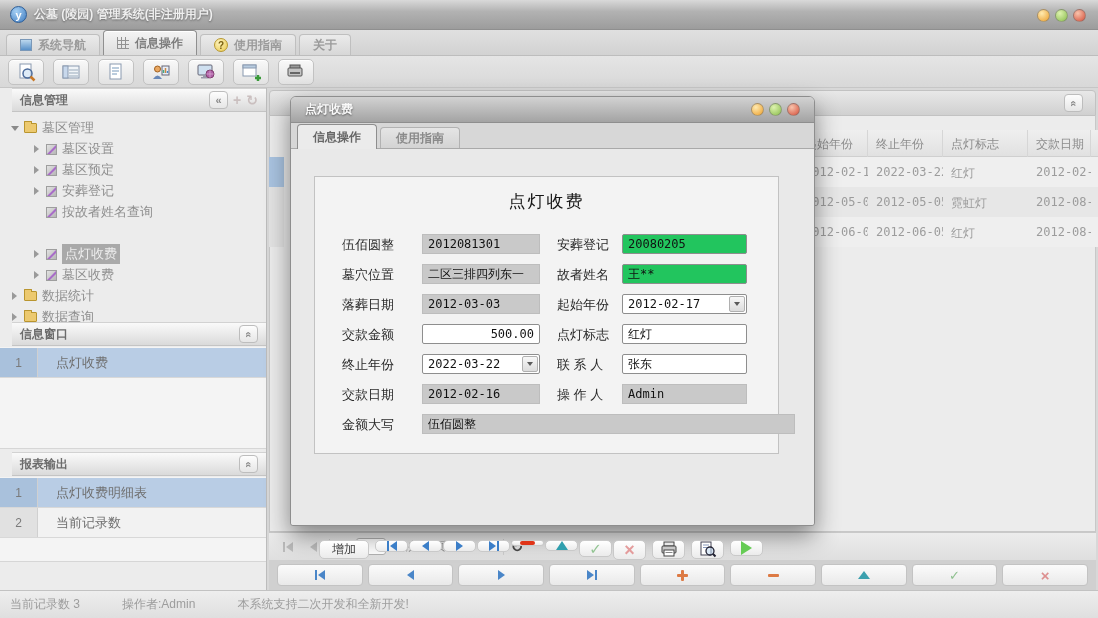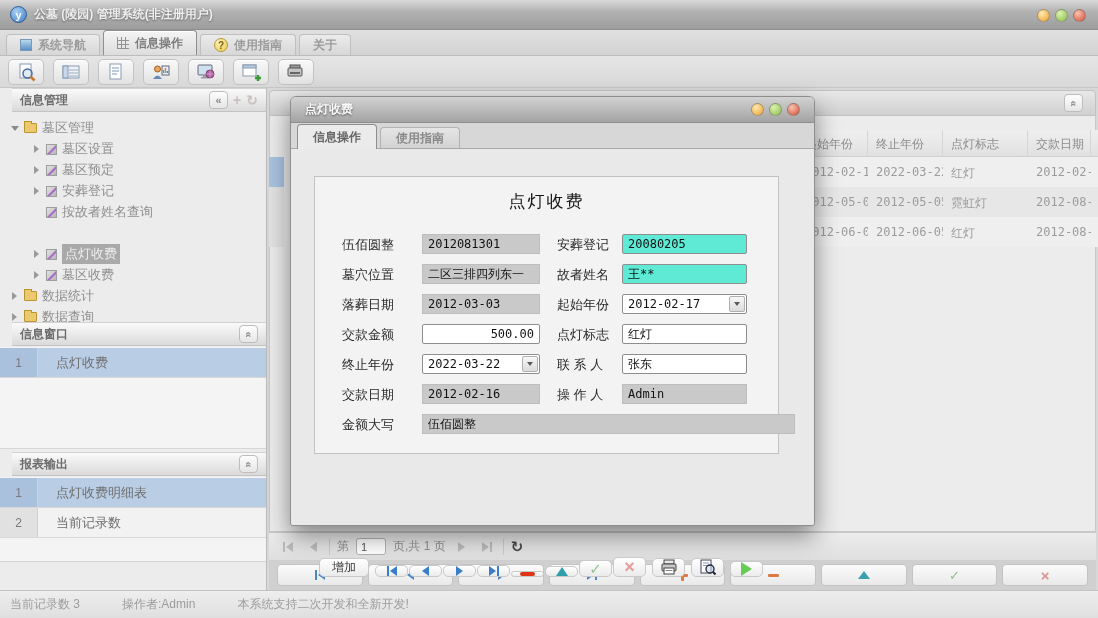--- a/index.html
+++ b/index.html
@@ -150,29 +150,29 @@
     background:linear-gradient(#e5e5e5,#d3d3d3);border:1px solid #b2b2b2;border-bottom:none;
     border-radius:4px 4px 0 0;margin-right:3px}
   .dtab.active{height:25px;background:#ebebeb;border-color:#8e8e8e;color:#666;margin-bottom:-1px}
   .dlg-body{position:absolute;left:0;right:0;top:53px;bottom:0;background:#e9e9e9;border-radius:0 0 3px 3px}
   .fpanel{position:absolute;left:23px;top:26px;width:465px;height:278px;background:#f3f3f3;border:1px solid #c2c2c2}
   .ftitle{position:absolute;top:13px;left:0;right:0;text-align:center;font-size:17px;color:#161616;letter-spacing:2px}
   .flabel{position:absolute;font-size:13px;color:#2a2a2a;white-space:nowrap}
   .ffield{position:absolute;height:20px;font-size:12px;line-height:18px;padding:0 5px;white-space:nowrap;overflow:hidden;
     font-family:"DejaVu Sans Mono","Liberation Sans",sans-serif;color:#111}
   .f-ro{background:#c9c9c9;border:1px solid #bdbdbd}
-  .f-cy{background:#5eead4;border:1px solid #8e8e8e;border-radius:2px}
+  .f-cy{background:#22c55e;border:1px solid #8e8e8e;border-radius:2px}
   .f-wh{background:#fff;border:1px solid #8e8e8e;border-radius:2px}
   .f-amt{text-align:right}
   .combo{background:#fff;border:1px solid #8e8e8e;border-radius:2px;padding-right:20px}
   .cbtn{position:absolute;width:16px;height:16px;background:linear-gradient(#f7f7f7,#dcdcdc);
     border:1px solid #b0b0b0;border-radius:2px;display:flex;align-items:center;justify-content:center}
   .ctri{width:0;height:0;border-top:4px solid #5a5a5a;border-left:3px solid transparent;border-right:3px solid transparent}
 
-  .dbtns{position:absolute;left:28px;top:390px;height:37px;display:flex;gap:1px;align-items:flex-end}
+  .dbtns{position:absolute;left:28px;top:390px;height:37px;display:flex;gap:1px;align-items:flex-start}
   .dbtn{width:33px;border:1px solid #c9c9c9;border-radius:5px;
     background:linear-gradient(#ffffff,#ebebeb);display:flex;align-items:center;justify-content:center;gap:1px}
   .dbtn.add{width:50px;font-size:12px;color:#3a3a3a}
   .dbtn .btl{border-right-color:#3b7ec8}.dbtn .btr{border-left-color:#3b7ec8}.dbtn .bbar{background:#3b7ec8}
   .minus-r{width:15px;height:4px;background:#e03418;border-radius:2px}
   .up-teal-lg{width:0;height:0;border-bottom:9px solid #2f9fae;border-left:6px solid transparent;border-right:6px solid transparent}
   .chk-lg{color:#92c492;font-weight:bold;font-size:15px;line-height:1}
   .crx-lg{color:#e49c9c;font-weight:bold;font-size:18px;line-height:1}
   .play{width:0;height:0;border-left:11px solid #6c5;border-top:7px solid transparent;border-bottom:7px solid transparent}
   .mgl{margin-left:5px}

